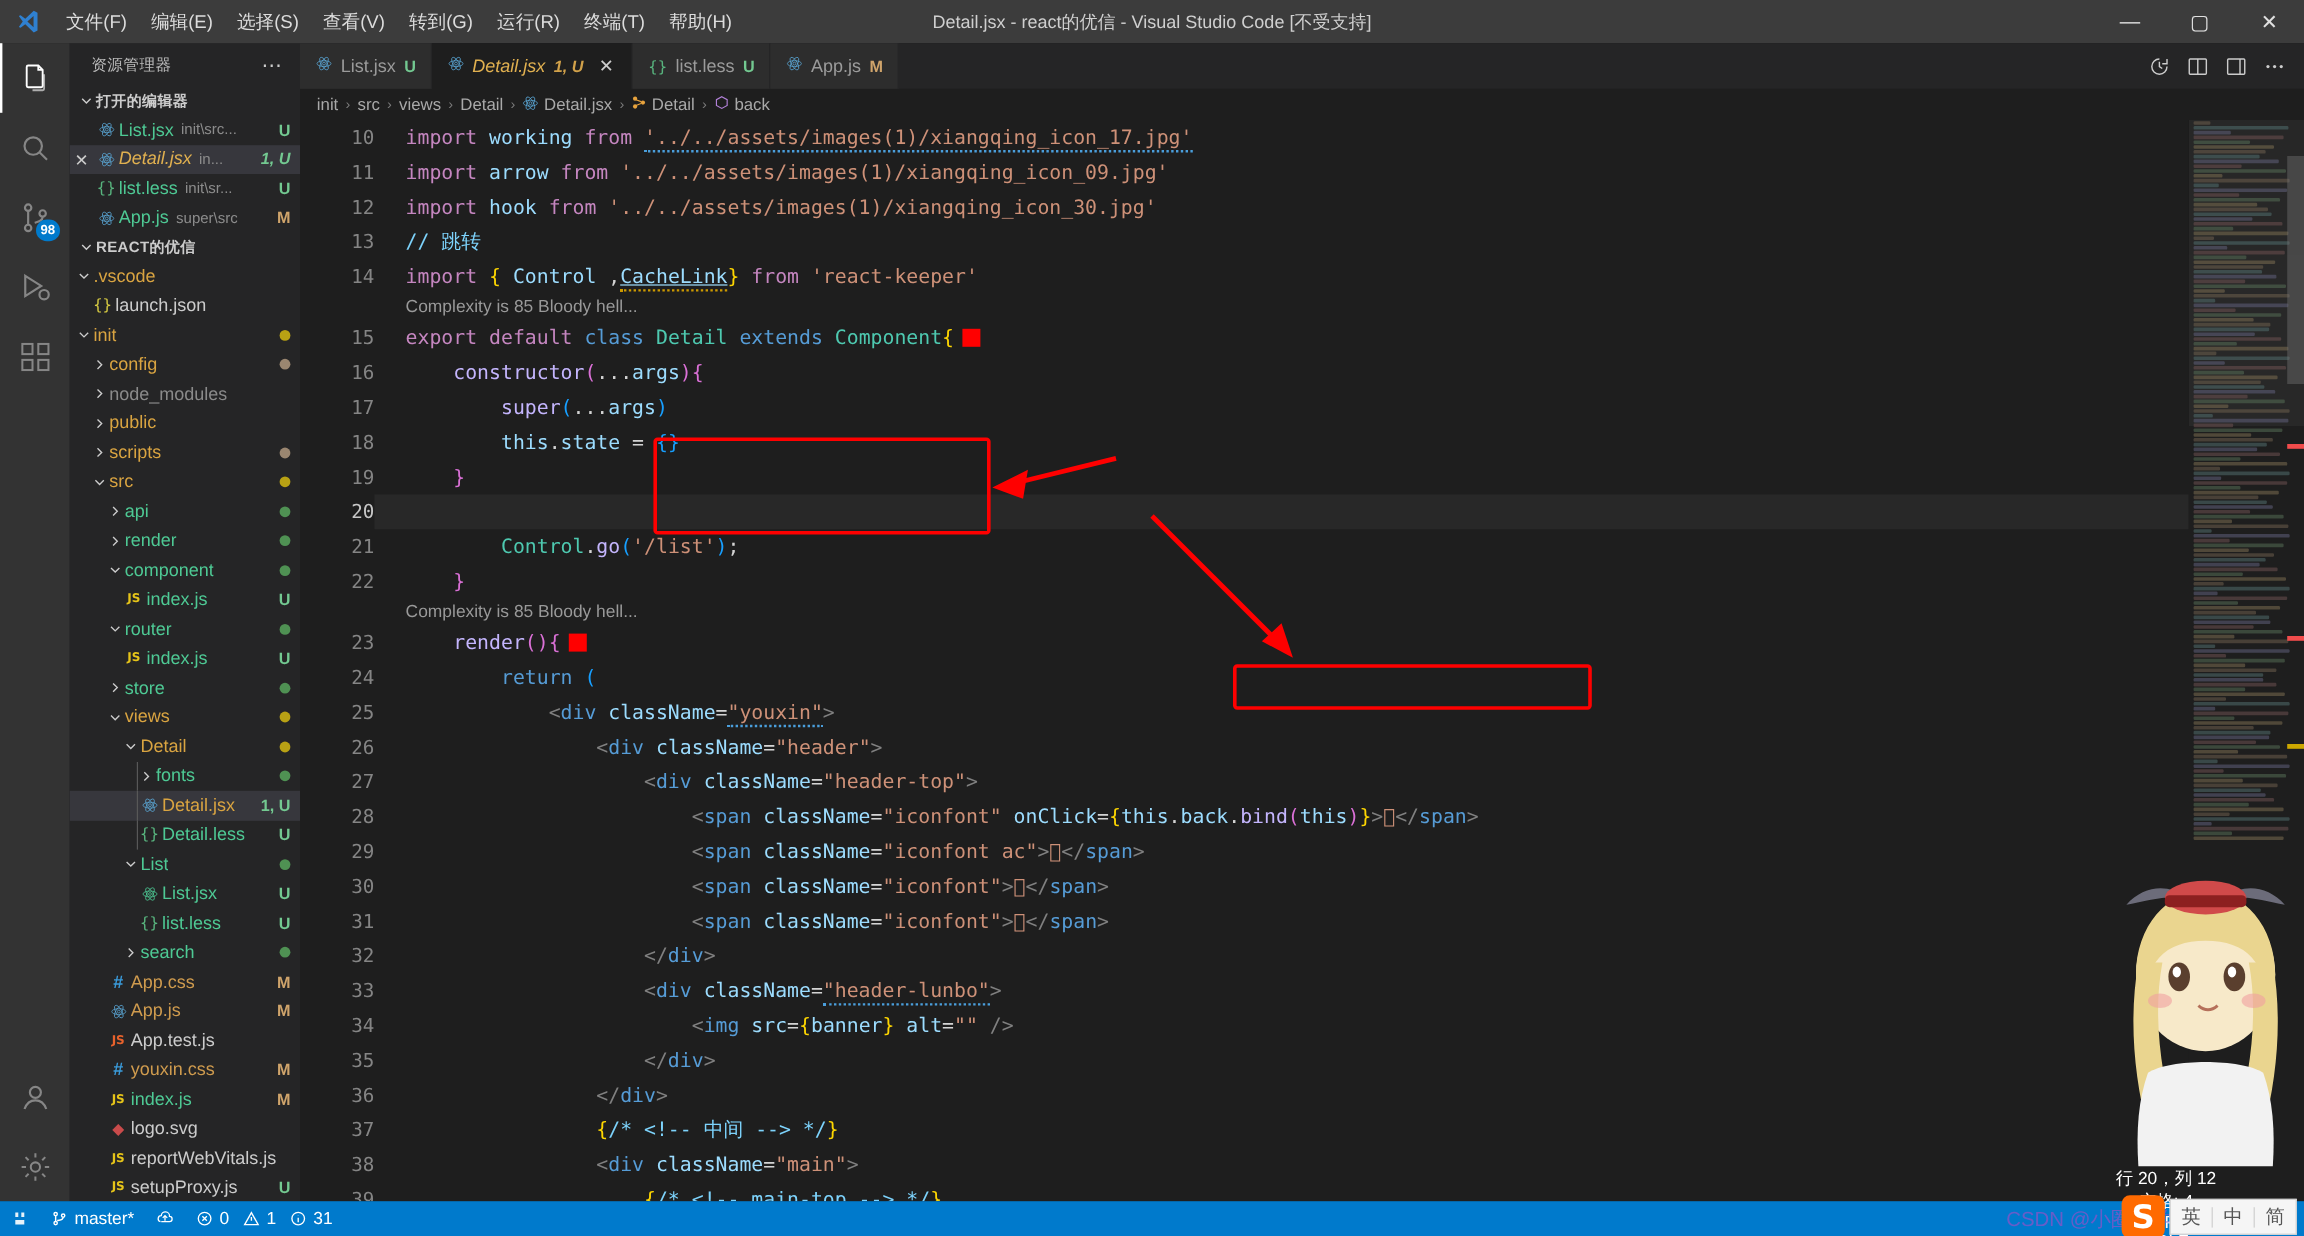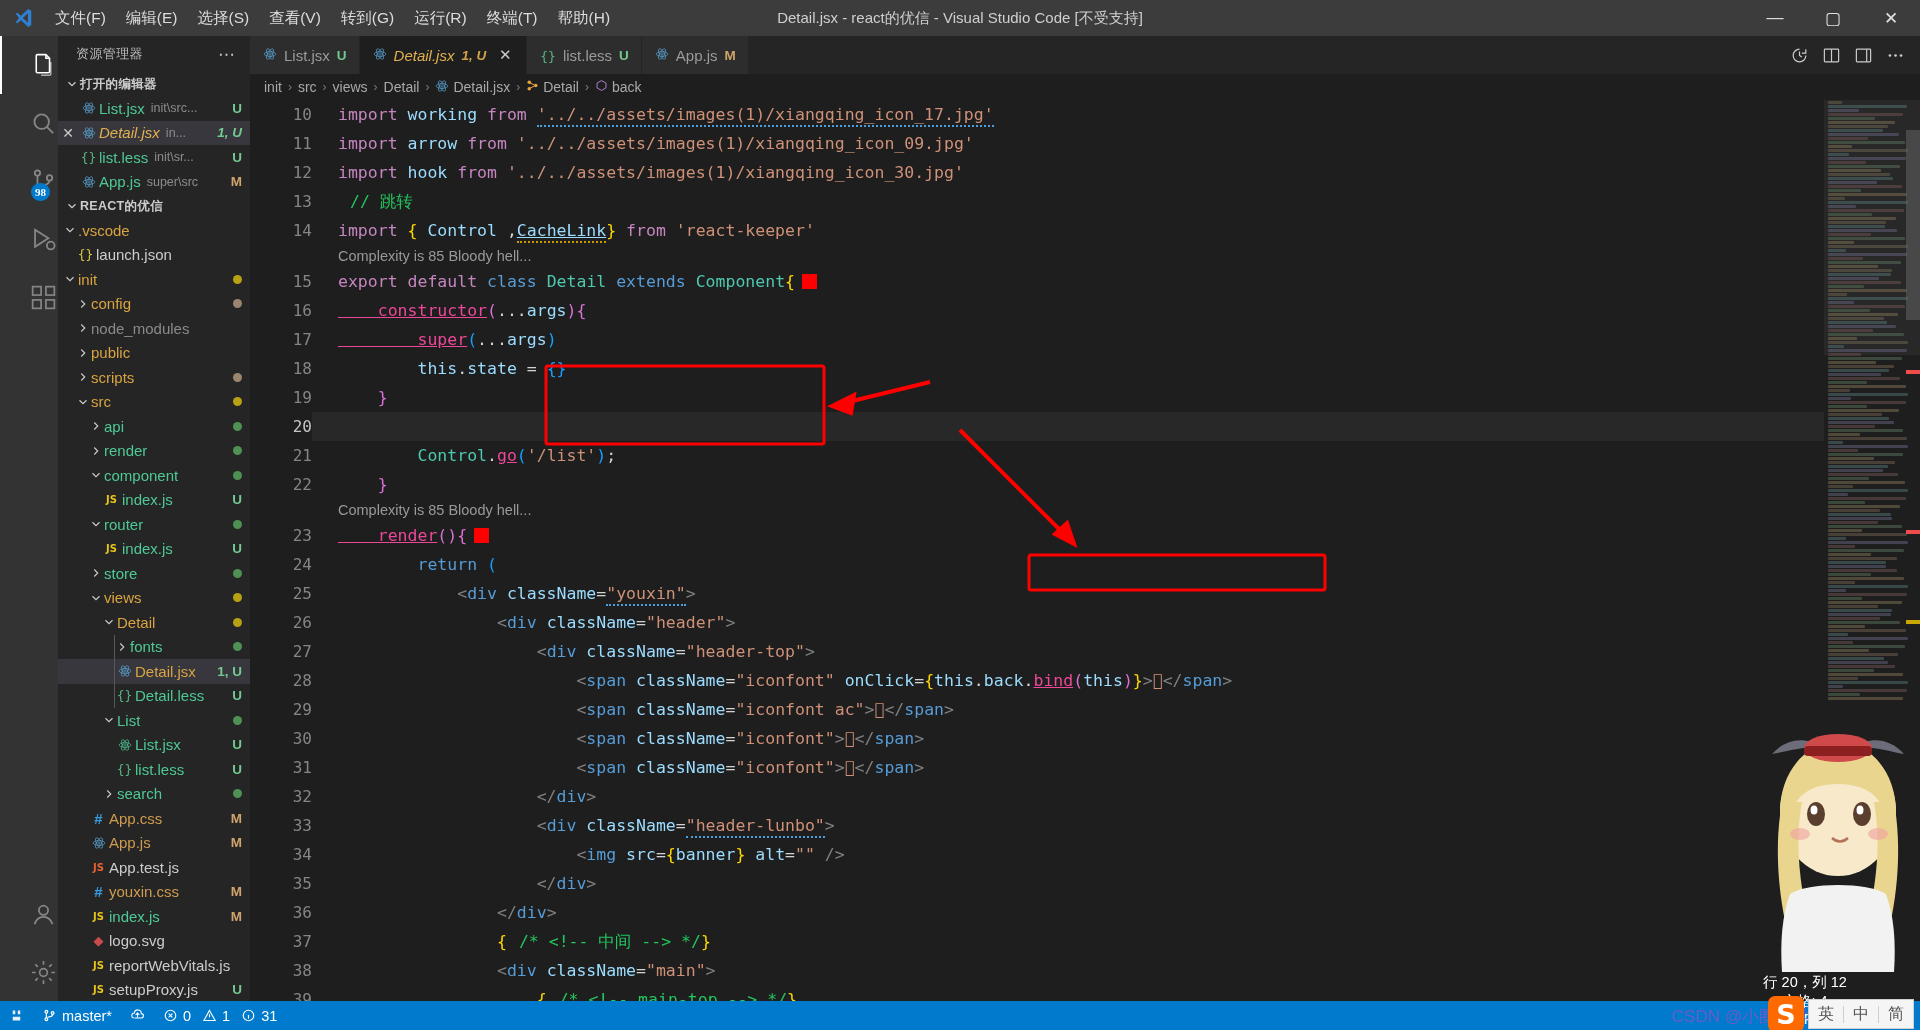--- a/index.html
+++ b/index.html
@@ -30,22 +30,22 @@
 
   
   .body-row { flex:1; display:flex; min-height:0; }
 
   
   .activitybar {
     width:58px; background:#333333; display:flex; flex-direction:column;
     align-items:center; flex:none; position:relative;
   }
   .act-icon {
-    width:58px; height:58px; display:flex; align-items:center; justify-content:flex-end;
-    position:relative; color:#868686; cursor:pointer;font-family:Liberation Serif, serif;
+    width:58px; height:58px; display:flex; align-items:center; justify-content:center;
+    position:relative; color:#868686; cursor:pointer;
   }
   .act-icon.active { color:#ffffff; }
   .act-icon.active:before {
     content:""; position:absolute; left:0; top:0; bottom:0; width:2px; background:#ffffff;
   }
   .act-icon svg { width:29px; height:29px; }
   .act-badge {
     position:absolute; bottom:9px; right:8px; background:#007acc; color:#fff;
     font-size:11px; min-width:18px; height:18px; border-radius:9px;
     display:flex; align-items:center; justify-content:center; padding:0 4px; font-weight:600;
@@ -127,22 +127,22 @@
   .codelens {
     position:relative; height:22px; padding-left:88px; color:#999999;
     font-family:"Liberation Sans",sans-serif; font-size:14.5px; line-height:22px; font-style:normal;
   }
   .cur-line-bg { position:absolute; left:62px; right:0; height:29px; background:#282828; }
 
   
   .k     { color:#c586c0; }   
   .kb    { color:#569cd6; }   
   .str   { color:#ce9178; }
-  .cmt   { color:#22c55e;margin-left:12px; }
-  .fn    { color:#ec4899;text-decoration:underline; }
+  .cmt   { color:#7dd3fc; }
+  .fn    { color:#c4b5fd; }
   .cls   { color:#4ec9b0; }
   .var   { color:#9cdcfe; }
   .op    { color:#d4d4d4; }
   .br1   { color:#ffd700; }
   .br2   { color:#da70d6; }
   .br3   { color:#179fff; }
   .tag   { color:#808080; }
   .tagn  { color:#569cd6; }
   .attr  { color:#9cdcfe; }
   .ent   { color:#ce9178; }

